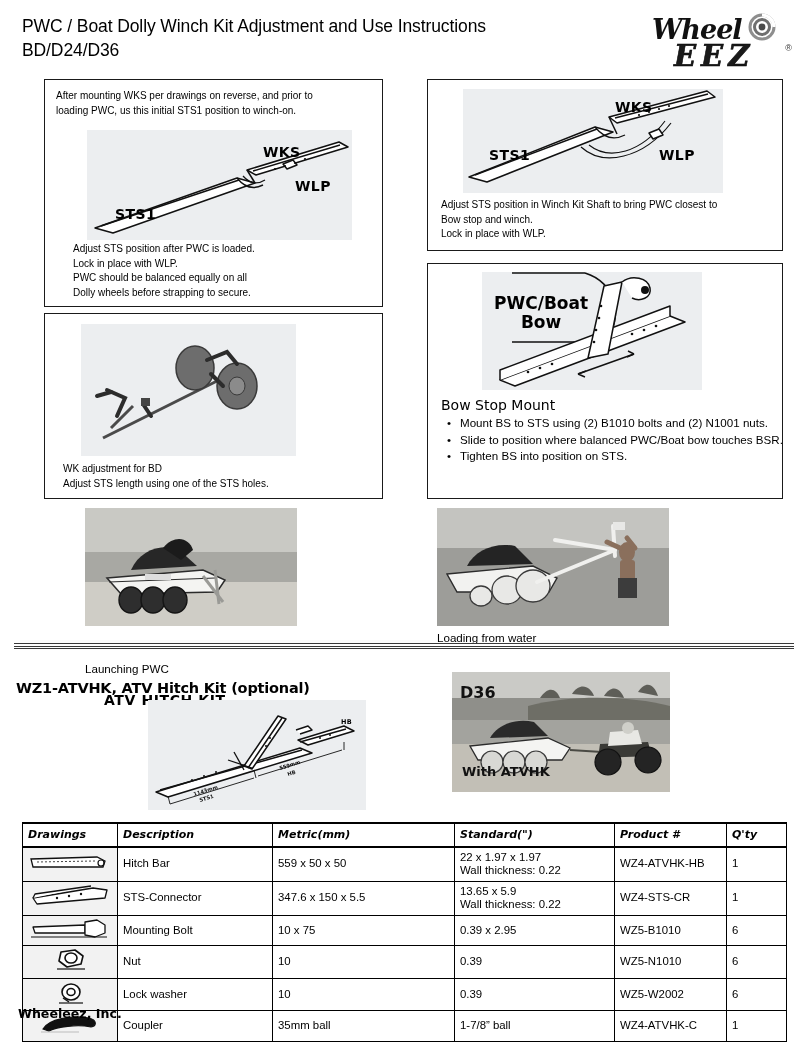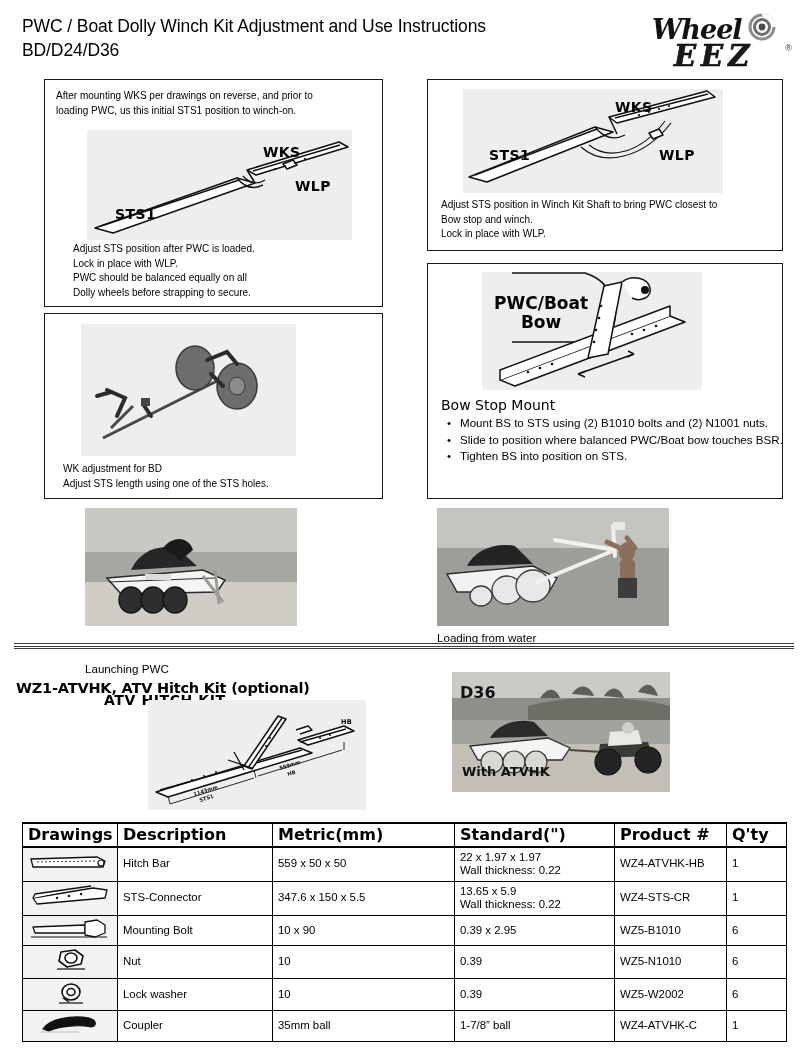--- a/index.html
+++ b/index.html
@@ -150,24 +150,25 @@
   #parts-table th, #parts-table td {
     border: 1.3px solid #000;
     padding: 3px 5px;
     font-size: 11.4px;
     vertical-align: middle;
     line-height: 13.5px;
   }
   #parts-table th {
     font-family: "DejaVu Sans", sans-serif;
     font-weight: bold;
-    font-size: 16px;
+    font-size: 11px;
     text-align: left;
     padding: 4px 5px;
     border-width: 2px 1.3px;
+    font-style: italic;
   }
   #parts-table td.std { white-space: pre-line; }
   .dwg-cell {
     padding: 2px 0 !important;
     text-align: center;
     background: #f2f2f2;
   }
 
   
   #footer { position: absolute; left: 18px; top: 1006px; }
@@ -547,21 +548,21 @@
       <td class="dwg-cell">
         <svg width="86" height="22" viewBox="0 0 86 22">
           <g fill="#fff" stroke="#111" stroke-width="1.3" stroke-linejoin="round">
             <path d="M6 9 L58 7 L58 15 L8 15 Z"></path>
             <path d="M58 4 L70 2 L78 7 L78 15 L68 19 L58 17 Z"></path>
           </g>
           <path d="M4 19 L80 19" stroke="#111" stroke-width="1"></path>
         </svg>
       </td>
       <td>Mounting Bolt</td>
-      <td>10 x 90</td>
+      <td>10 x 75</td>
       <td>0.39 x 2.95</td>
       <td>WZ5-B1010</td>
       <td>6</td>
     </tr>
     <tr style="height:26px;">
       <td class="dwg-cell">
         <svg width="86" height="24" viewBox="0 0 86 24">
           <g fill="#fff" stroke="#111" stroke-width="1.6" stroke-linejoin="round">
             <path d="M34 4 L48 2 L56 8 L54 16 L40 19 L32 13 Z"></path>
             <ellipse cx="44" cy="10" rx="6" ry="5"></ellipse>
@@ -602,13 +603,14 @@
       <td>Coupler</td>
       <td>35mm ball</td>
       <td>1-7/8” ball</td>
       <td>WZ4-ATVHK-C</td>
       <td>1</td>
     </tr>
   </tbody>
 </table>
 
 <div id="footer">
+  <div id="company-name">Wheeleez, Inc.</div>
 </div>
 
 </body></html>

